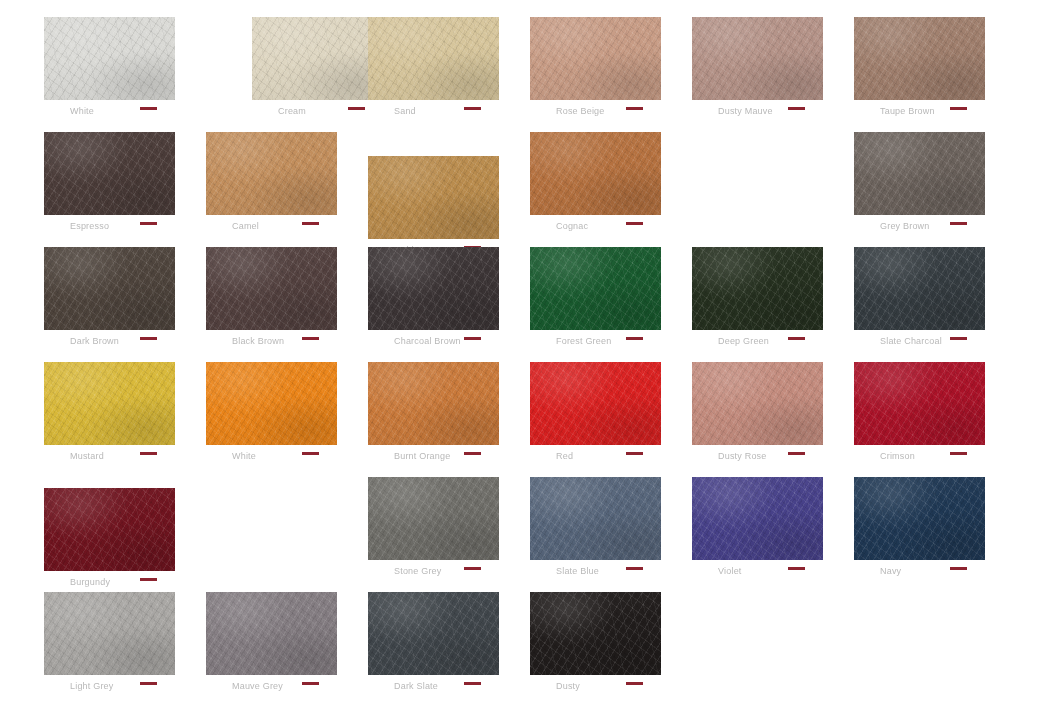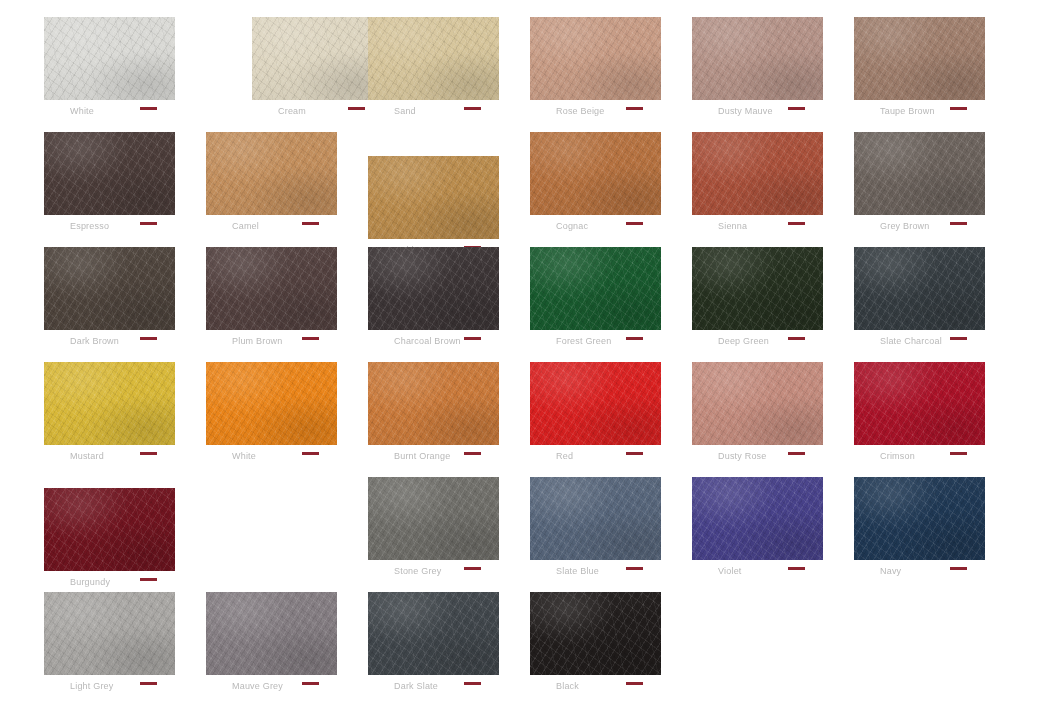--- a/index.html
+++ b/index.html
@@ -191,45 +191,38 @@
         <span class="cap-mark" style="background: rgb(141, 36, 48);"></span>
       </div>
     </div>
     <div class="swatch-cell" style="left: 530px; top: 132px;">
       <div class="swatch-chip" title="Cognac" style="background-color: rgb(181, 113, 63);"></div>
       <div class="swatch-caption">
         <span class="cap-name">Cognac</span>
         <span class="cap-mark" style="background: rgb(141, 36, 48);"></span>
       </div>
     </div>
-    <div class="swatch-cell" style="left: 692px; top: 132px;">
-      <div class="swatch-chip" title="Sienna" style="background-color: rgb(169, 80, 58);"></div>
-      <div class="swatch-caption">
-        <span class="cap-name">Sienna</span>
-        <span class="cap-mark" style="background: rgb(141, 36, 48);"></span>
-      </div>
-    </div>
     <div class="swatch-cell" style="left: 854px; top: 132px;">
       <div class="swatch-chip" title="Grey Brown" style="background-color: rgb(107, 98, 92);"></div>
       <div class="swatch-caption">
         <span class="cap-name">Grey Brown</span>
         <span class="cap-mark" style="background: rgb(141, 36, 48);"></span>
       </div>
     </div>
     <div class="swatch-cell" style="left: 44px; top: 247px;">
       <div class="swatch-chip" title="Dark Brown" style="background-color: rgb(78, 68, 60);"></div>
       <div class="swatch-caption">
         <span class="cap-name">Dark Brown</span>
         <span class="cap-mark" style="background: rgb(141, 36, 48);"></span>
       </div>
     </div>
     <div class="swatch-cell" style="left: 206px; top: 247px;">
       <div class="swatch-chip" title="Plum Brown" style="background-color: rgb(83, 65, 63);"></div>
       <div class="swatch-caption">
-        <span class="cap-name">Plum Brown</span>
+        <span class="cap-name">Black Brown</span>
         <span class="cap-mark" style="background: rgb(141, 36, 48);"></span>
       </div>
     </div>
     <div class="swatch-cell" style="left: 368px; top: 247px;">
       <div class="swatch-chip" title="Charcoal Brown" style="background-color: rgb(60, 53, 54);"></div>
       <div class="swatch-caption">
         <span class="cap-name">Charcoal Brown</span>
         <span class="cap-mark" style="background: rgb(141, 36, 48);"></span>
       </div>
     </div>
@@ -348,17 +341,17 @@
     <div class="swatch-cell" style="left: 368px; top: 592px;">
       <div class="swatch-chip" title="Dark Slate" style="background-color: rgb(64, 70, 75);"></div>
       <div class="swatch-caption">
         <span class="cap-name">Dark Slate</span>
         <span class="cap-mark" style="background: rgb(141, 36, 48);"></span>
       </div>
     </div>
     <div class="swatch-cell" style="left: 530px; top: 592px;">
       <div class="swatch-chip" title="Black" style="background-color: rgb(33, 29, 28);"></div>
       <div class="swatch-caption">
-        <span class="cap-name">Black</span>
+        <span class="cap-name">Dusty</span>
         <span class="cap-mark" style="background: rgb(141, 36, 48);"></span>
       </div>
     </div>
   </div>
 
 </body></html>

